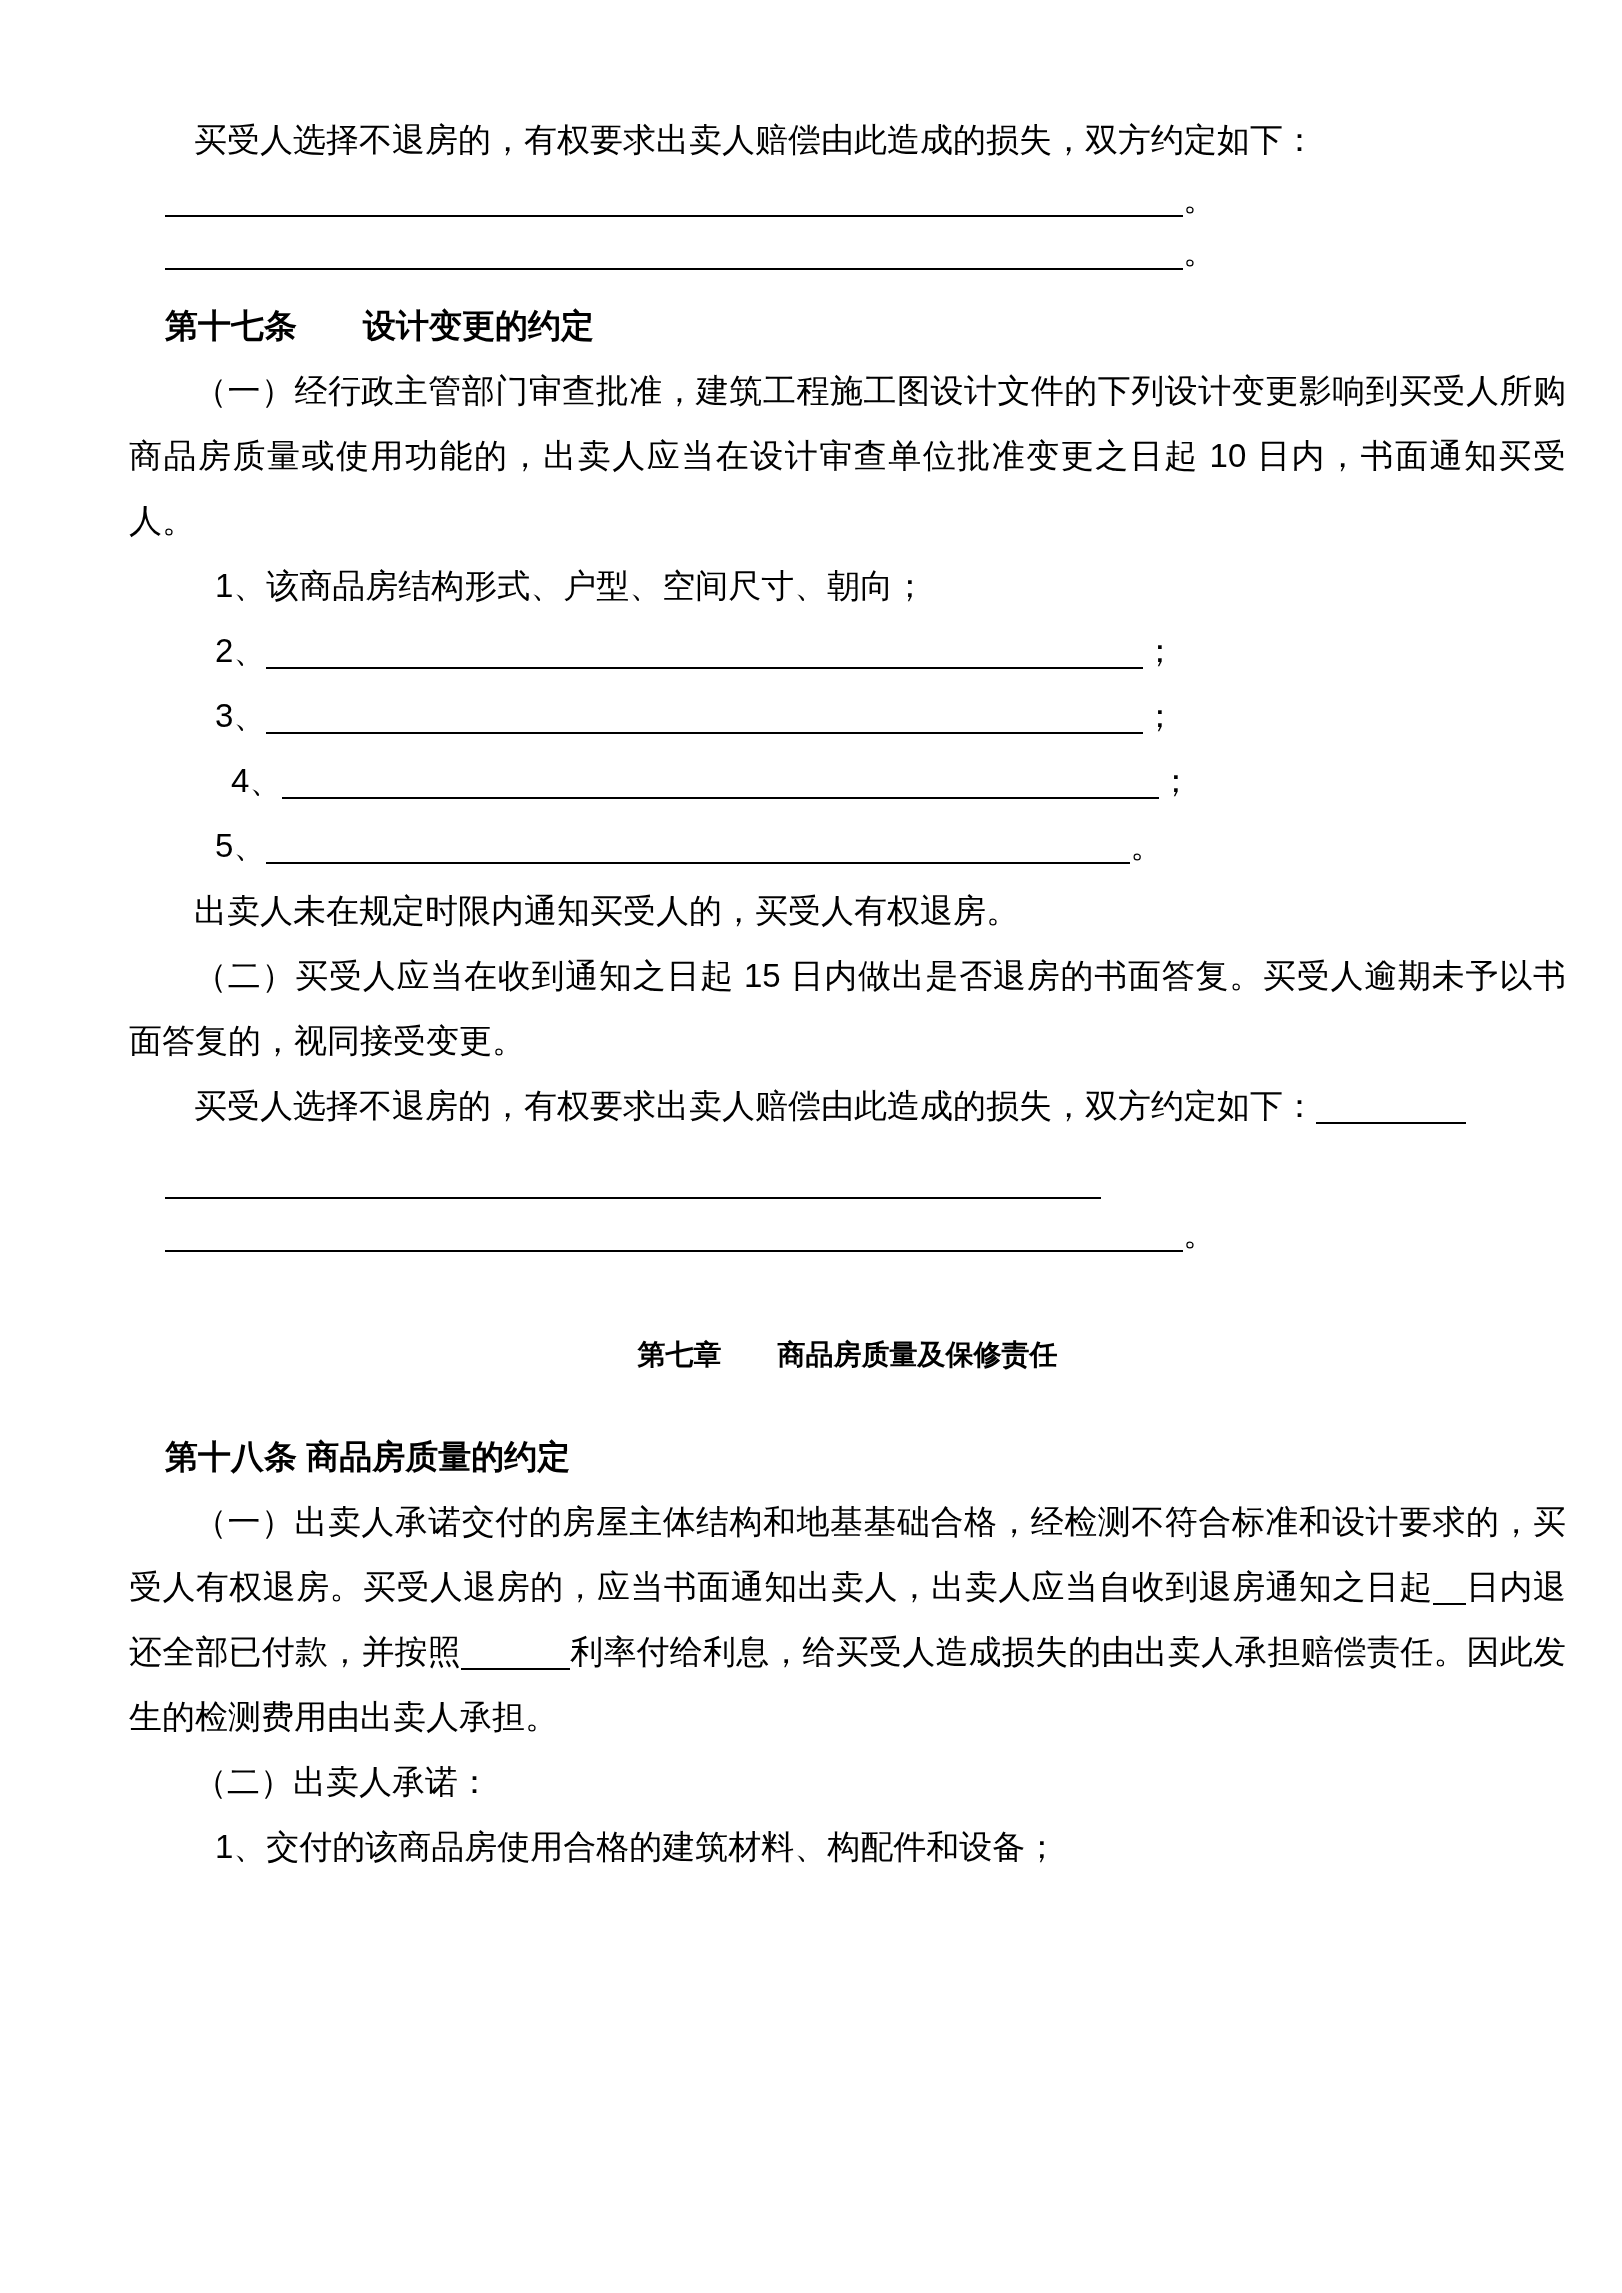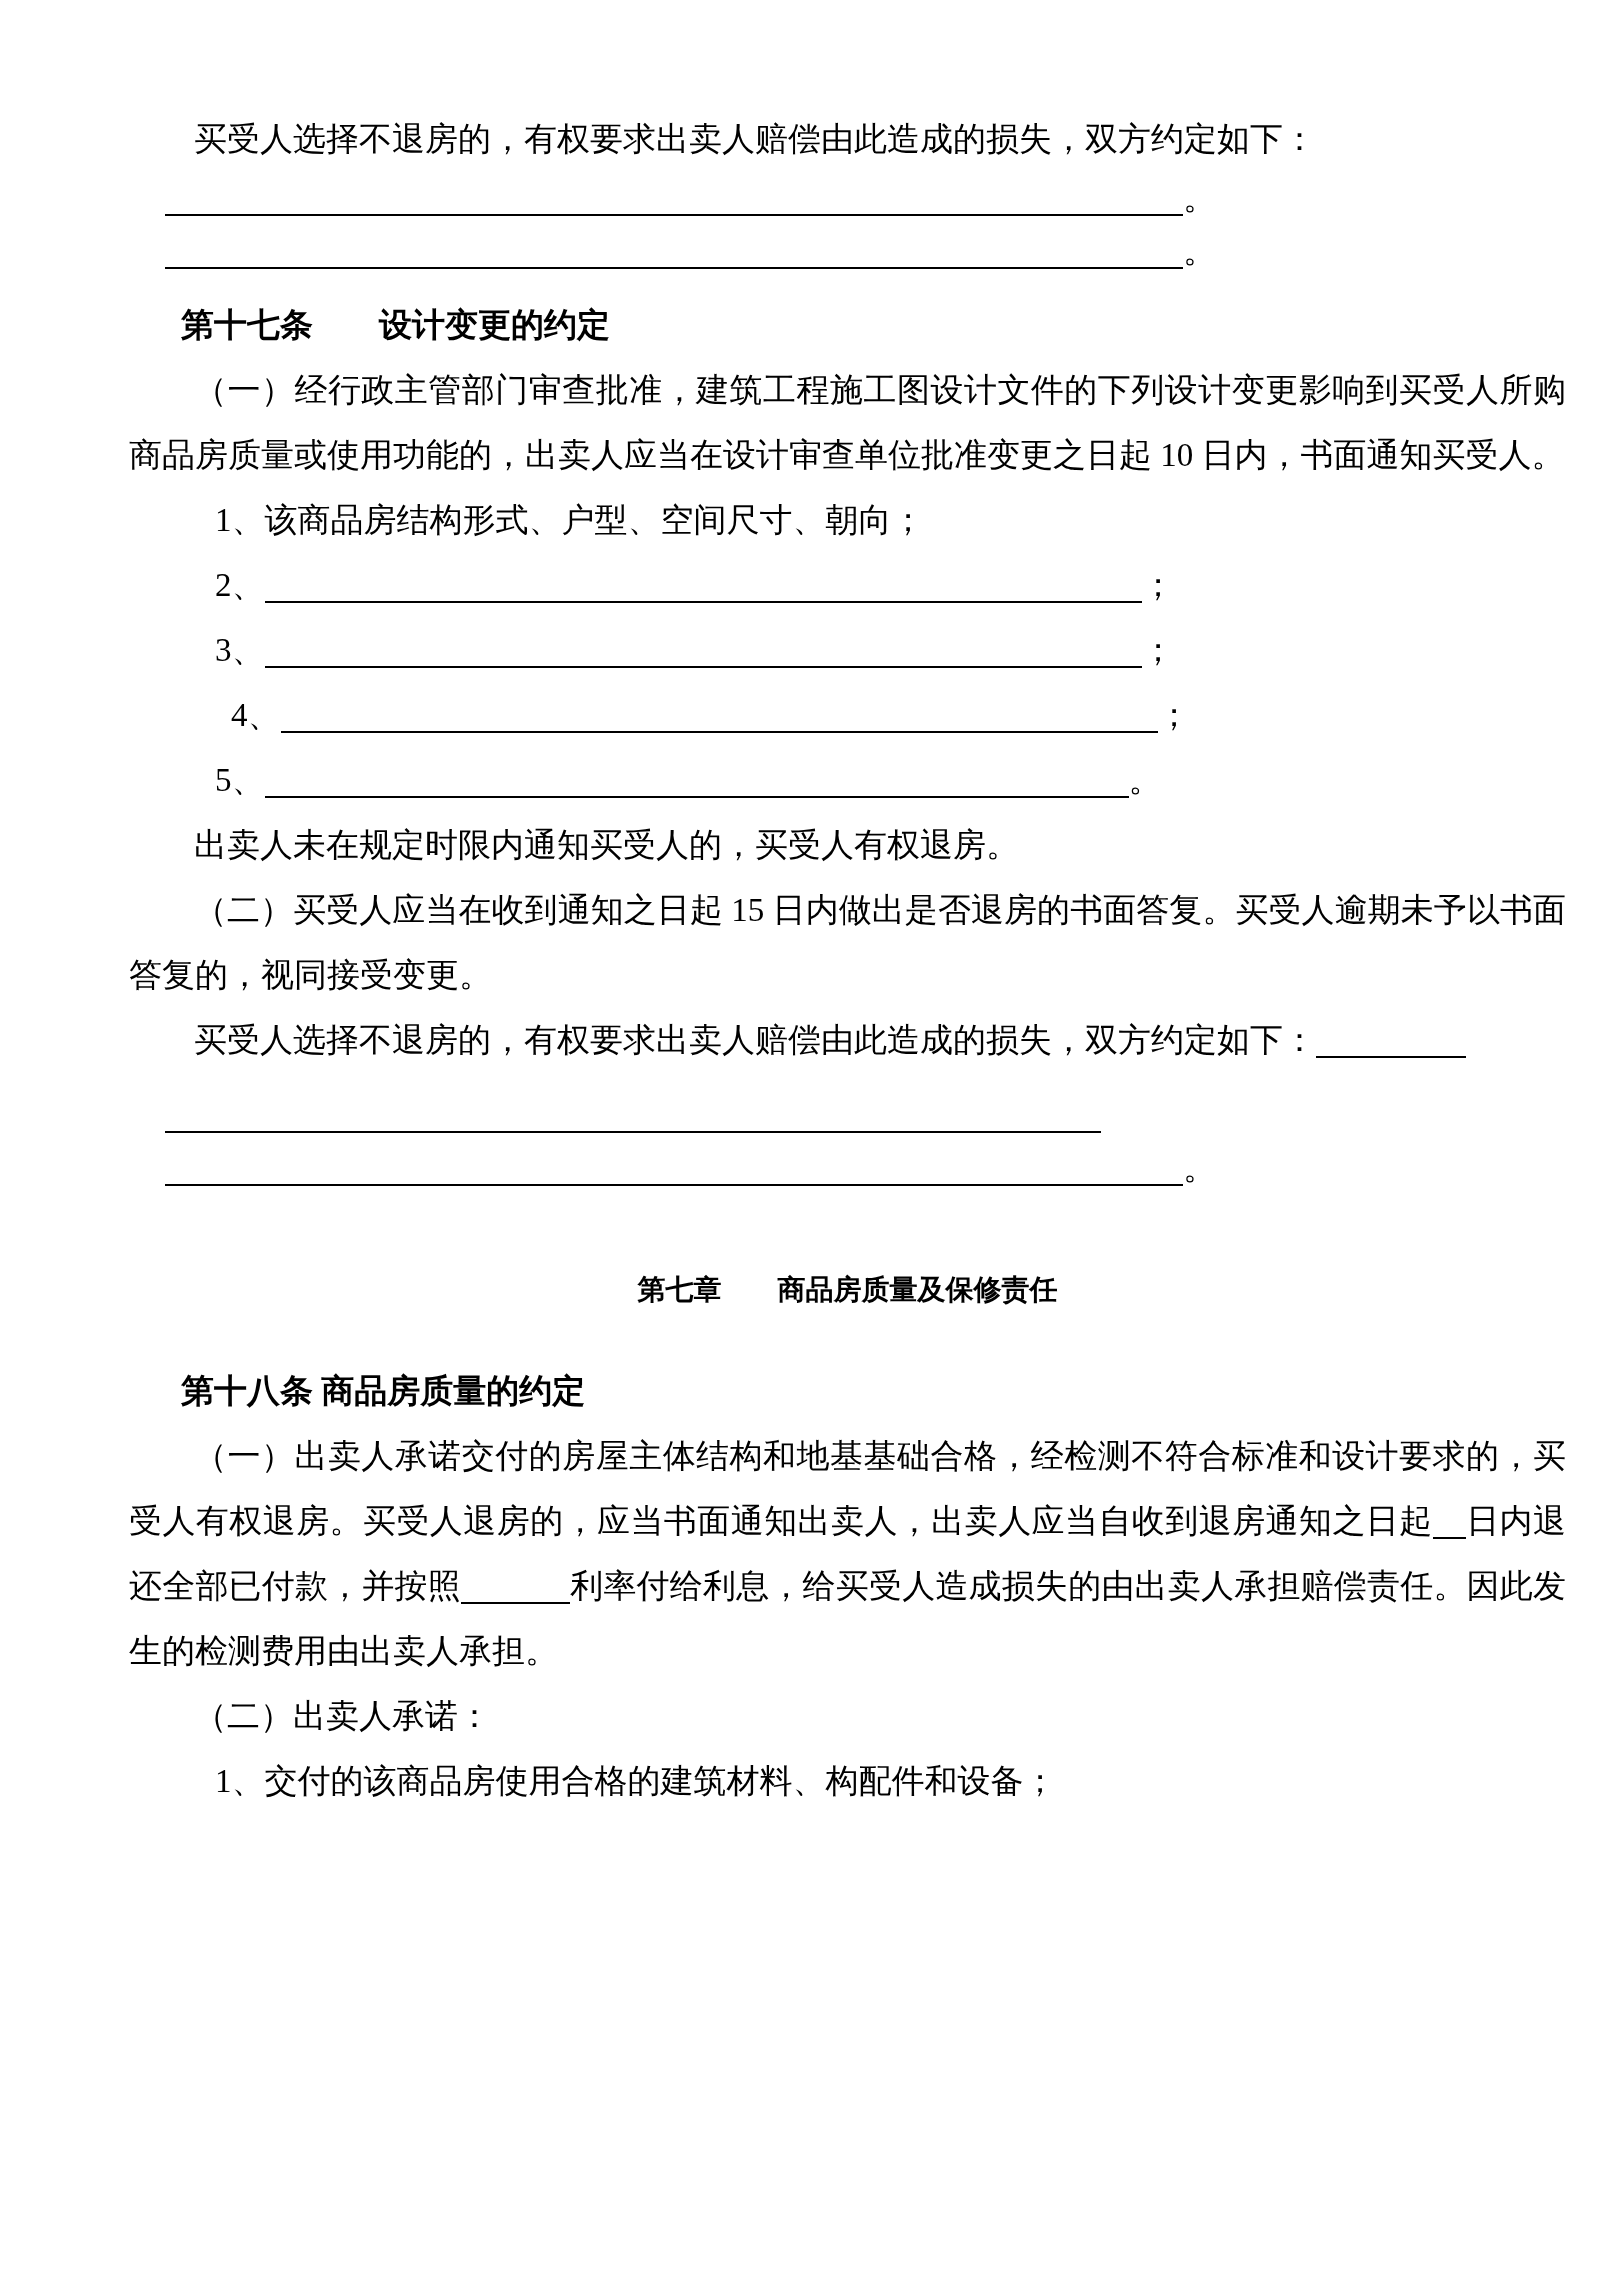--- a/index.html
+++ b/index.html
@@ -8,21 +8,20 @@
     height: 2294px;
     background: #ffffff;
     color: #000000;
     font-family: "Liberation Sans", "DejaVu Sans", sans-serif;
     font-size: 33px;
     overflow: hidden;
   }
   .page {
     padding: 107px 57px 0 129px;
     box-sizing: border-box;
-    font-family: Liberation Serif, serif;
   }
   .para {
     line-height: 65px;
     text-align: justify;
     text-indent: 65px;
   }
   .list-item {
     line-height: 65px;
     margin-left: 86px;
     text-align: left;
@@ -35,21 +34,21 @@
   .blank-line.spaced { margin-top: 16.4px; }
   .blank {
     display: inline-block;
     border-bottom: 2.7px solid #000000;
     height: 35px;
     vertical-align: -7.3px;
   }
   .article-heading {
     font-weight: bold;
     line-height: 65px;
-    margin-left: 52px;
+    margin-left: 36px;
     margin-top: 14.5px;
   }
   .chapter-heading {
     font-weight: bold;
     font-size: 28px;
     line-height: 55px;
     text-align: center;
     margin-top: 67px;
     margin-bottom: 42px;
   }

